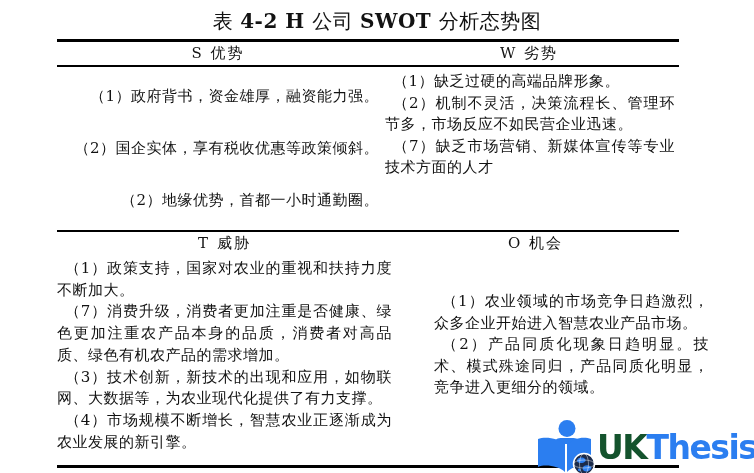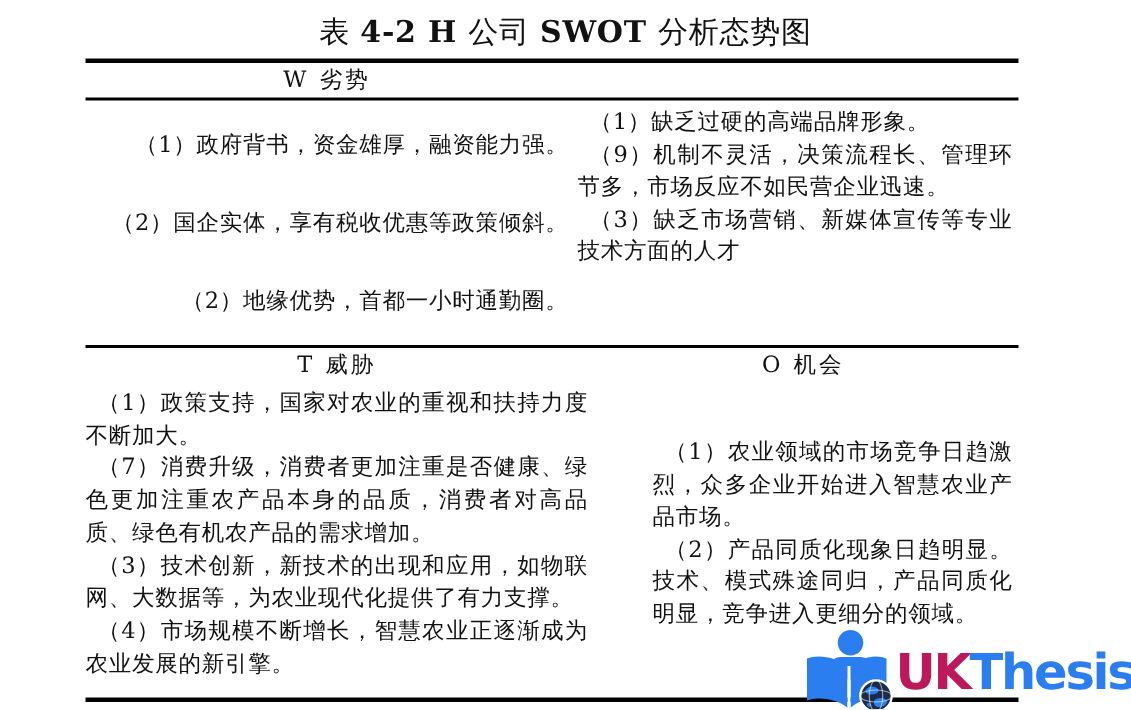--- a/index.html
+++ b/index.html
@@ -45,42 +45,42 @@
   }
   .hdr-cell {
     height: 23px;
     line-height: 23px;
     text-align: center;
     font-size: 15px;
     letter-spacing: 2px;
   }
 
   .body-row-sw { height: 163px; }
-  .body-row-ot { height: 210px; border-bottom: 3px solid #000; }
+  .body-row-ot { height: 210px; border-bottom: 3px solid #000; gap: 34px; }
 
   .cell {
     font-size: 15px;
     letter-spacing: 0.5px;
     text-align: justify;
     overflow: hidden;
   }
   .cell p { margin: 0; text-indent: 8px; }
 
   .cell-s {
     display: flex;
     flex-direction: column;
     justify-content: center;
     line-height: 23px;
     padding-left: 2px;
     text-align: right;
     gap: 29px;
   }
   .cell-w { padding: 4px 4px 0 6px; line-height: 21.5px; }
   .cell-o { padding: 3px 0 0 0;   line-height: 21.7px; }
-  .cell-t { padding: 36px 4px 0 8px; line-height: 21.5px; margin-left: 35px; }
+  .cell-t { padding: 36px 4px 0 8px; line-height: 21.5px; }
 
   
   .logo {
     position: absolute;
     left: 534px;
     top: 417px;
     width: 212px;
     height: 56px;
   }
   .logo-icon { position: absolute; left: 0; top: 0; }
@@ -99,33 +99,34 @@
 </head>
 <body>
 
 <div class="page">
 
   <div class="doc-title"><span>表 </span><span class="bold">4-2 H </span><span>公司 </span><span class="bold">SWOT </span><span>分析态势图</span></div>
 
   <div class="swot-table">
 
     <div class="grid-sw hdr-row-sw">
+      <div class="hdr-cell">S 优势</div>
       <div class="hdr-cell">W 劣势</div>
     </div>
 
     <div class="grid-sw body-row-sw">
       <div class="cell cell-s">
         <p>（1）政府背书，资金雄厚，融资能力强。</p>
         <p>（2）国企实体，享有税收优惠等政策倾斜。</p>
         <p>（2）地缘优势，首都一小时通勤圈。</p>
       </div>
       <div class="cell cell-w">
         <p>（1）缺乏过硬的高端品牌形象。</p>
-        <p>（9）机制不灵活，决策流程长、管理环节多，市场反应不如民营企业迅速。</p>
-        <p>（3）缺乏市场营销、新媒体宣传等专业技术方面的人才</p>
+        <p>（2）机制不灵活，决策流程长、管理环节多，市场反应不如民营企业迅速。</p>
+        <p>（7）缺乏市场营销、新媒体宣传等专业技术方面的人才</p>
       </div>
     </div>
 
     <div class="grid-ot hdr-row-ot">
       <div class="hdr-cell">T 威胁</div>
       <div class="hdr-cell">O 机会</div>
     </div>
 
     <div class="grid-ot body-row-ot">
       <div class="cell cell-o">
@@ -157,16 +158,16 @@
 
       <g>
         <circle cx="50" cy="47" r="10.5" fill="#1c2b4a" stroke="#ffffff" stroke-width="1.5"></circle>
         <path d="M43 43 C 45 40, 49 40, 51 42 C 53 44, 50 46, 47 46 C 44.5 46, 42.5 45, 43 43 Z" fill="#2b7ef0"></path>
         <path d="M50 49 C 53 47.5, 57 48.5, 57.5 51 C 56.5 54, 52 55.5, 49.5 53.5 C 48 52, 48.5 50, 50 49 Z" fill="#2b7ef0"></path>
         <path d="M44 52 C 45.5 51, 47 52, 46.5 53.8 C 45.5 54.8, 43.5 54, 44 52 Z" fill="#2b7ef0"></path>
         <ellipse cx="50" cy="47" rx="10.5" ry="4" fill="none" stroke="#ffffff" stroke-width="0.8" opacity="0.55"></ellipse>
         <ellipse cx="50" cy="47" rx="4.5" ry="10.5" fill="none" stroke="#ffffff" stroke-width="0.8" opacity="0.55"></ellipse>
       </g>
     </svg>
-    <div class="logo-text"><span style="color:#be185d">UK</span><span style="color:#2b7ef0">Thesis</span></div>
+    <div class="logo-text"><span style="color:#14532d">UK</span><span style="color:#2b7ef0">Thesis</span></div>
   </div>
 
 </div>
 
 </body></html>

